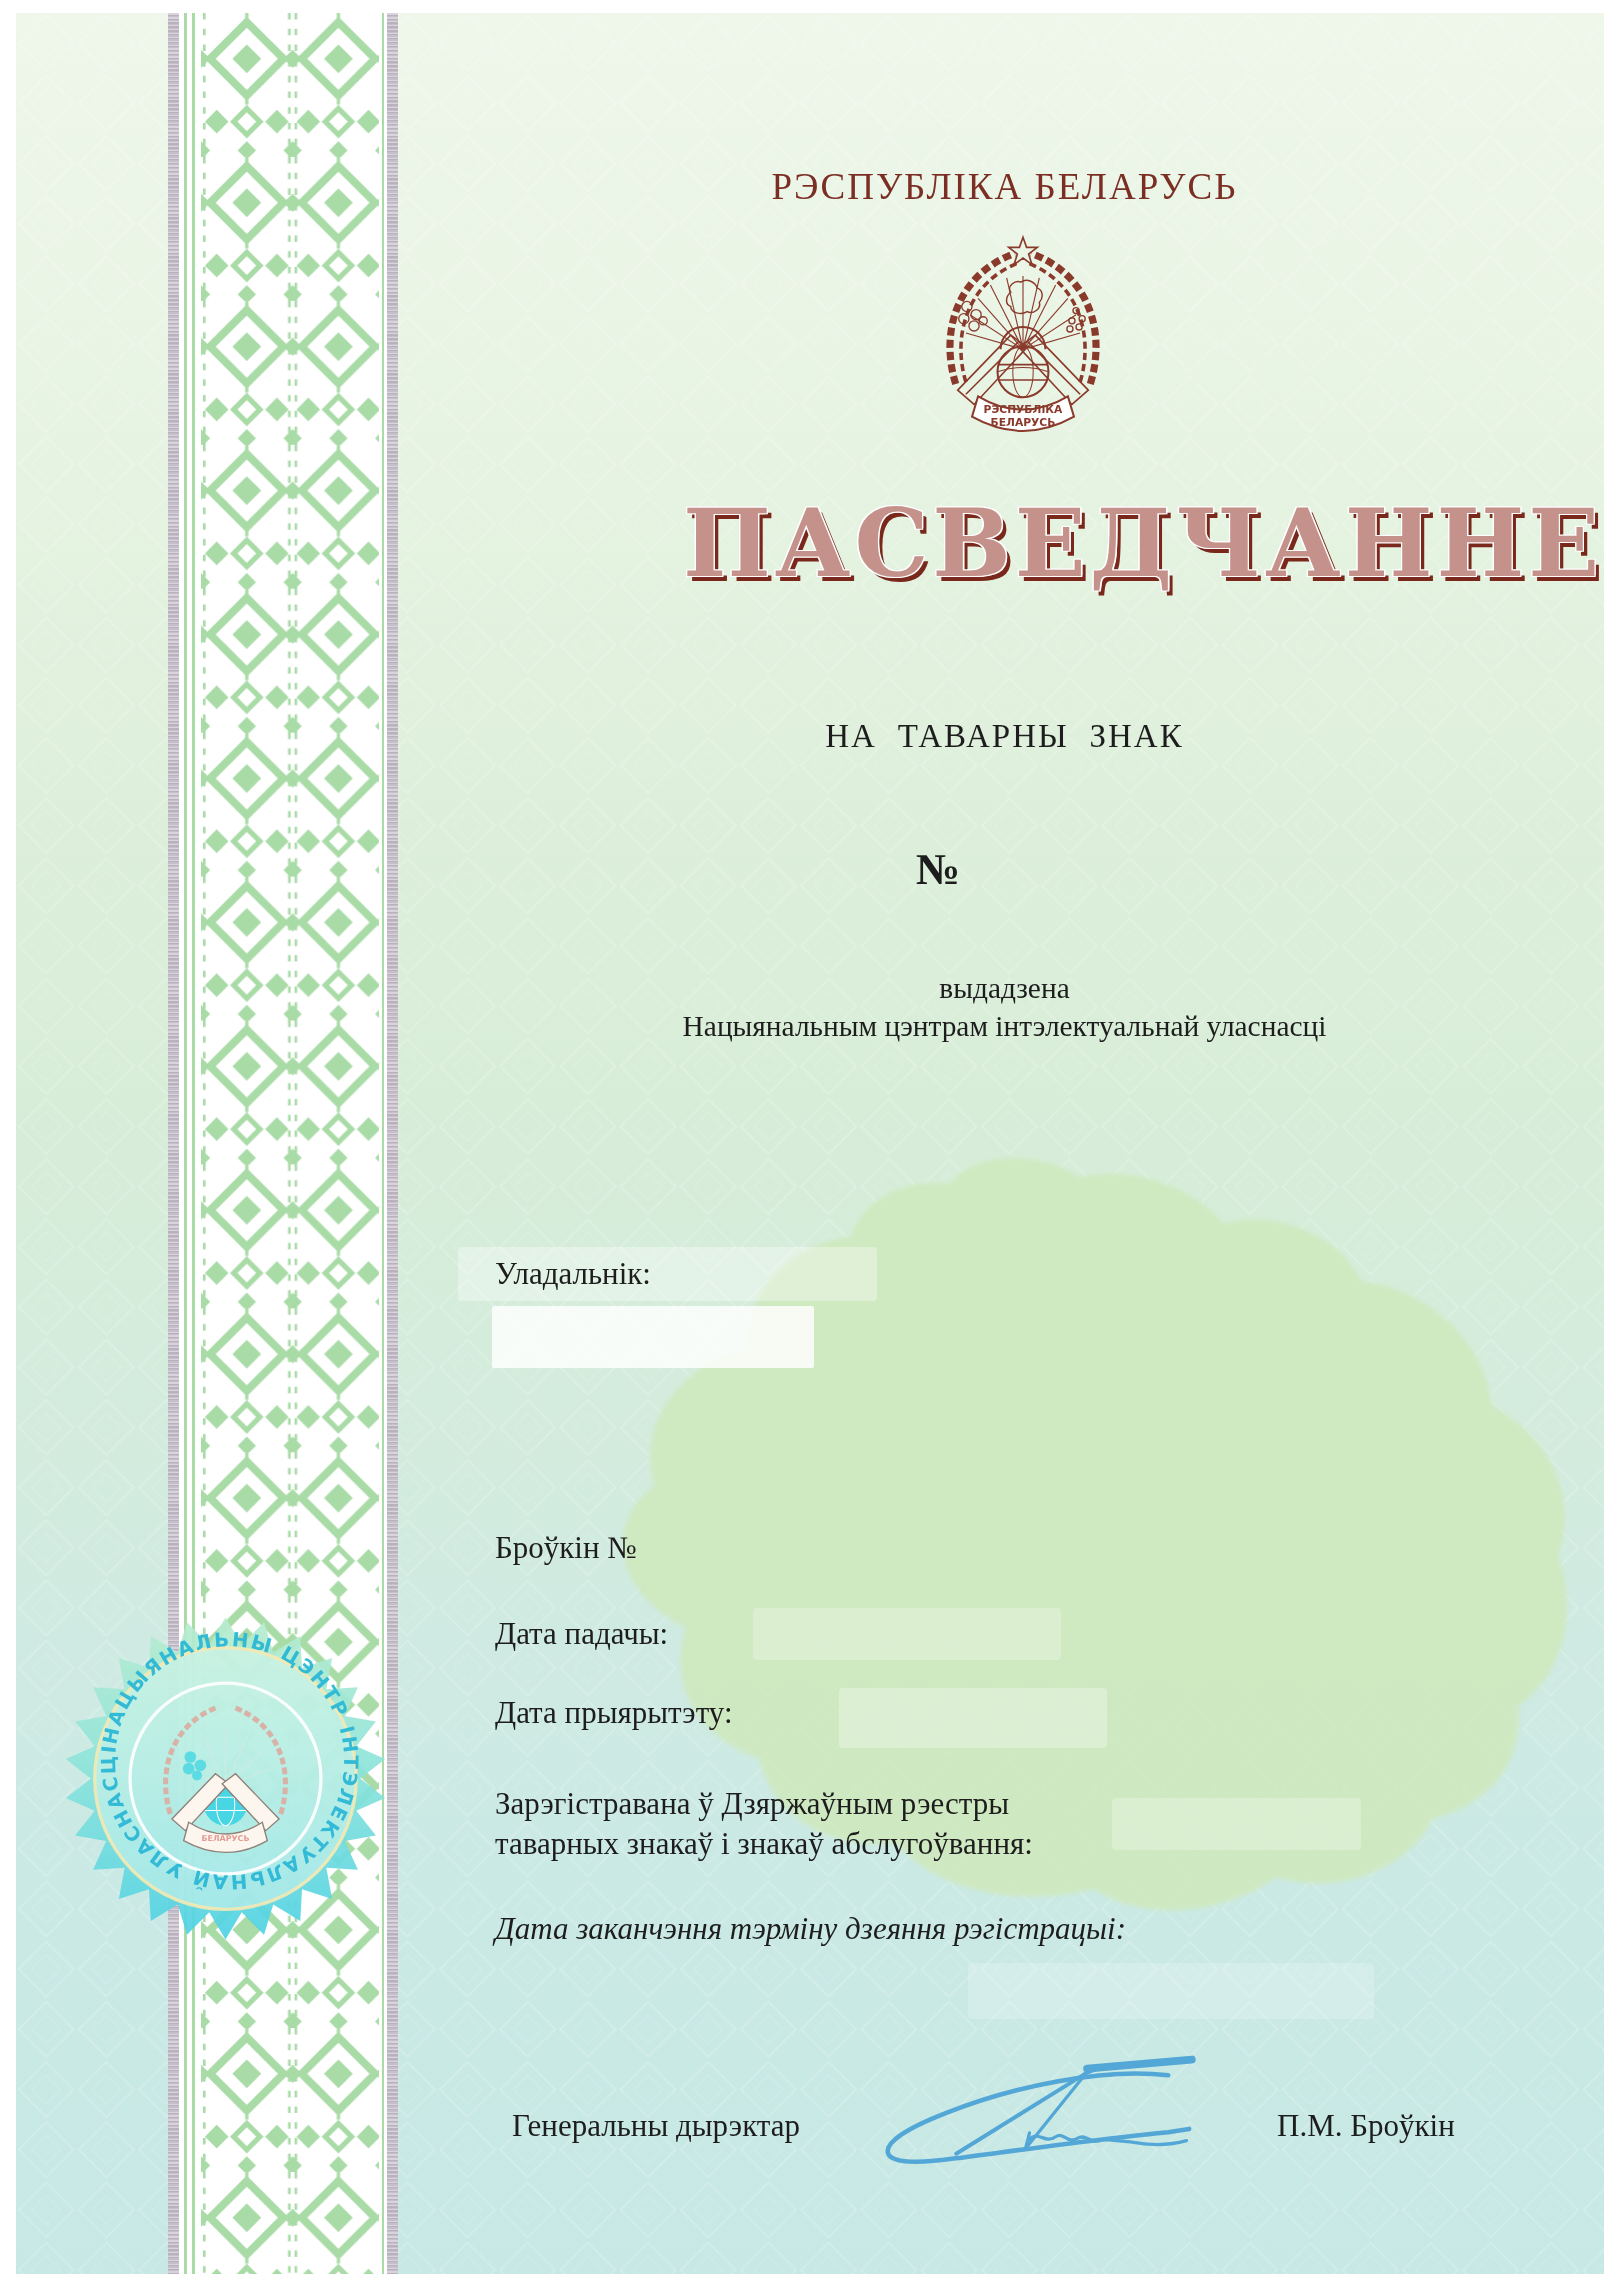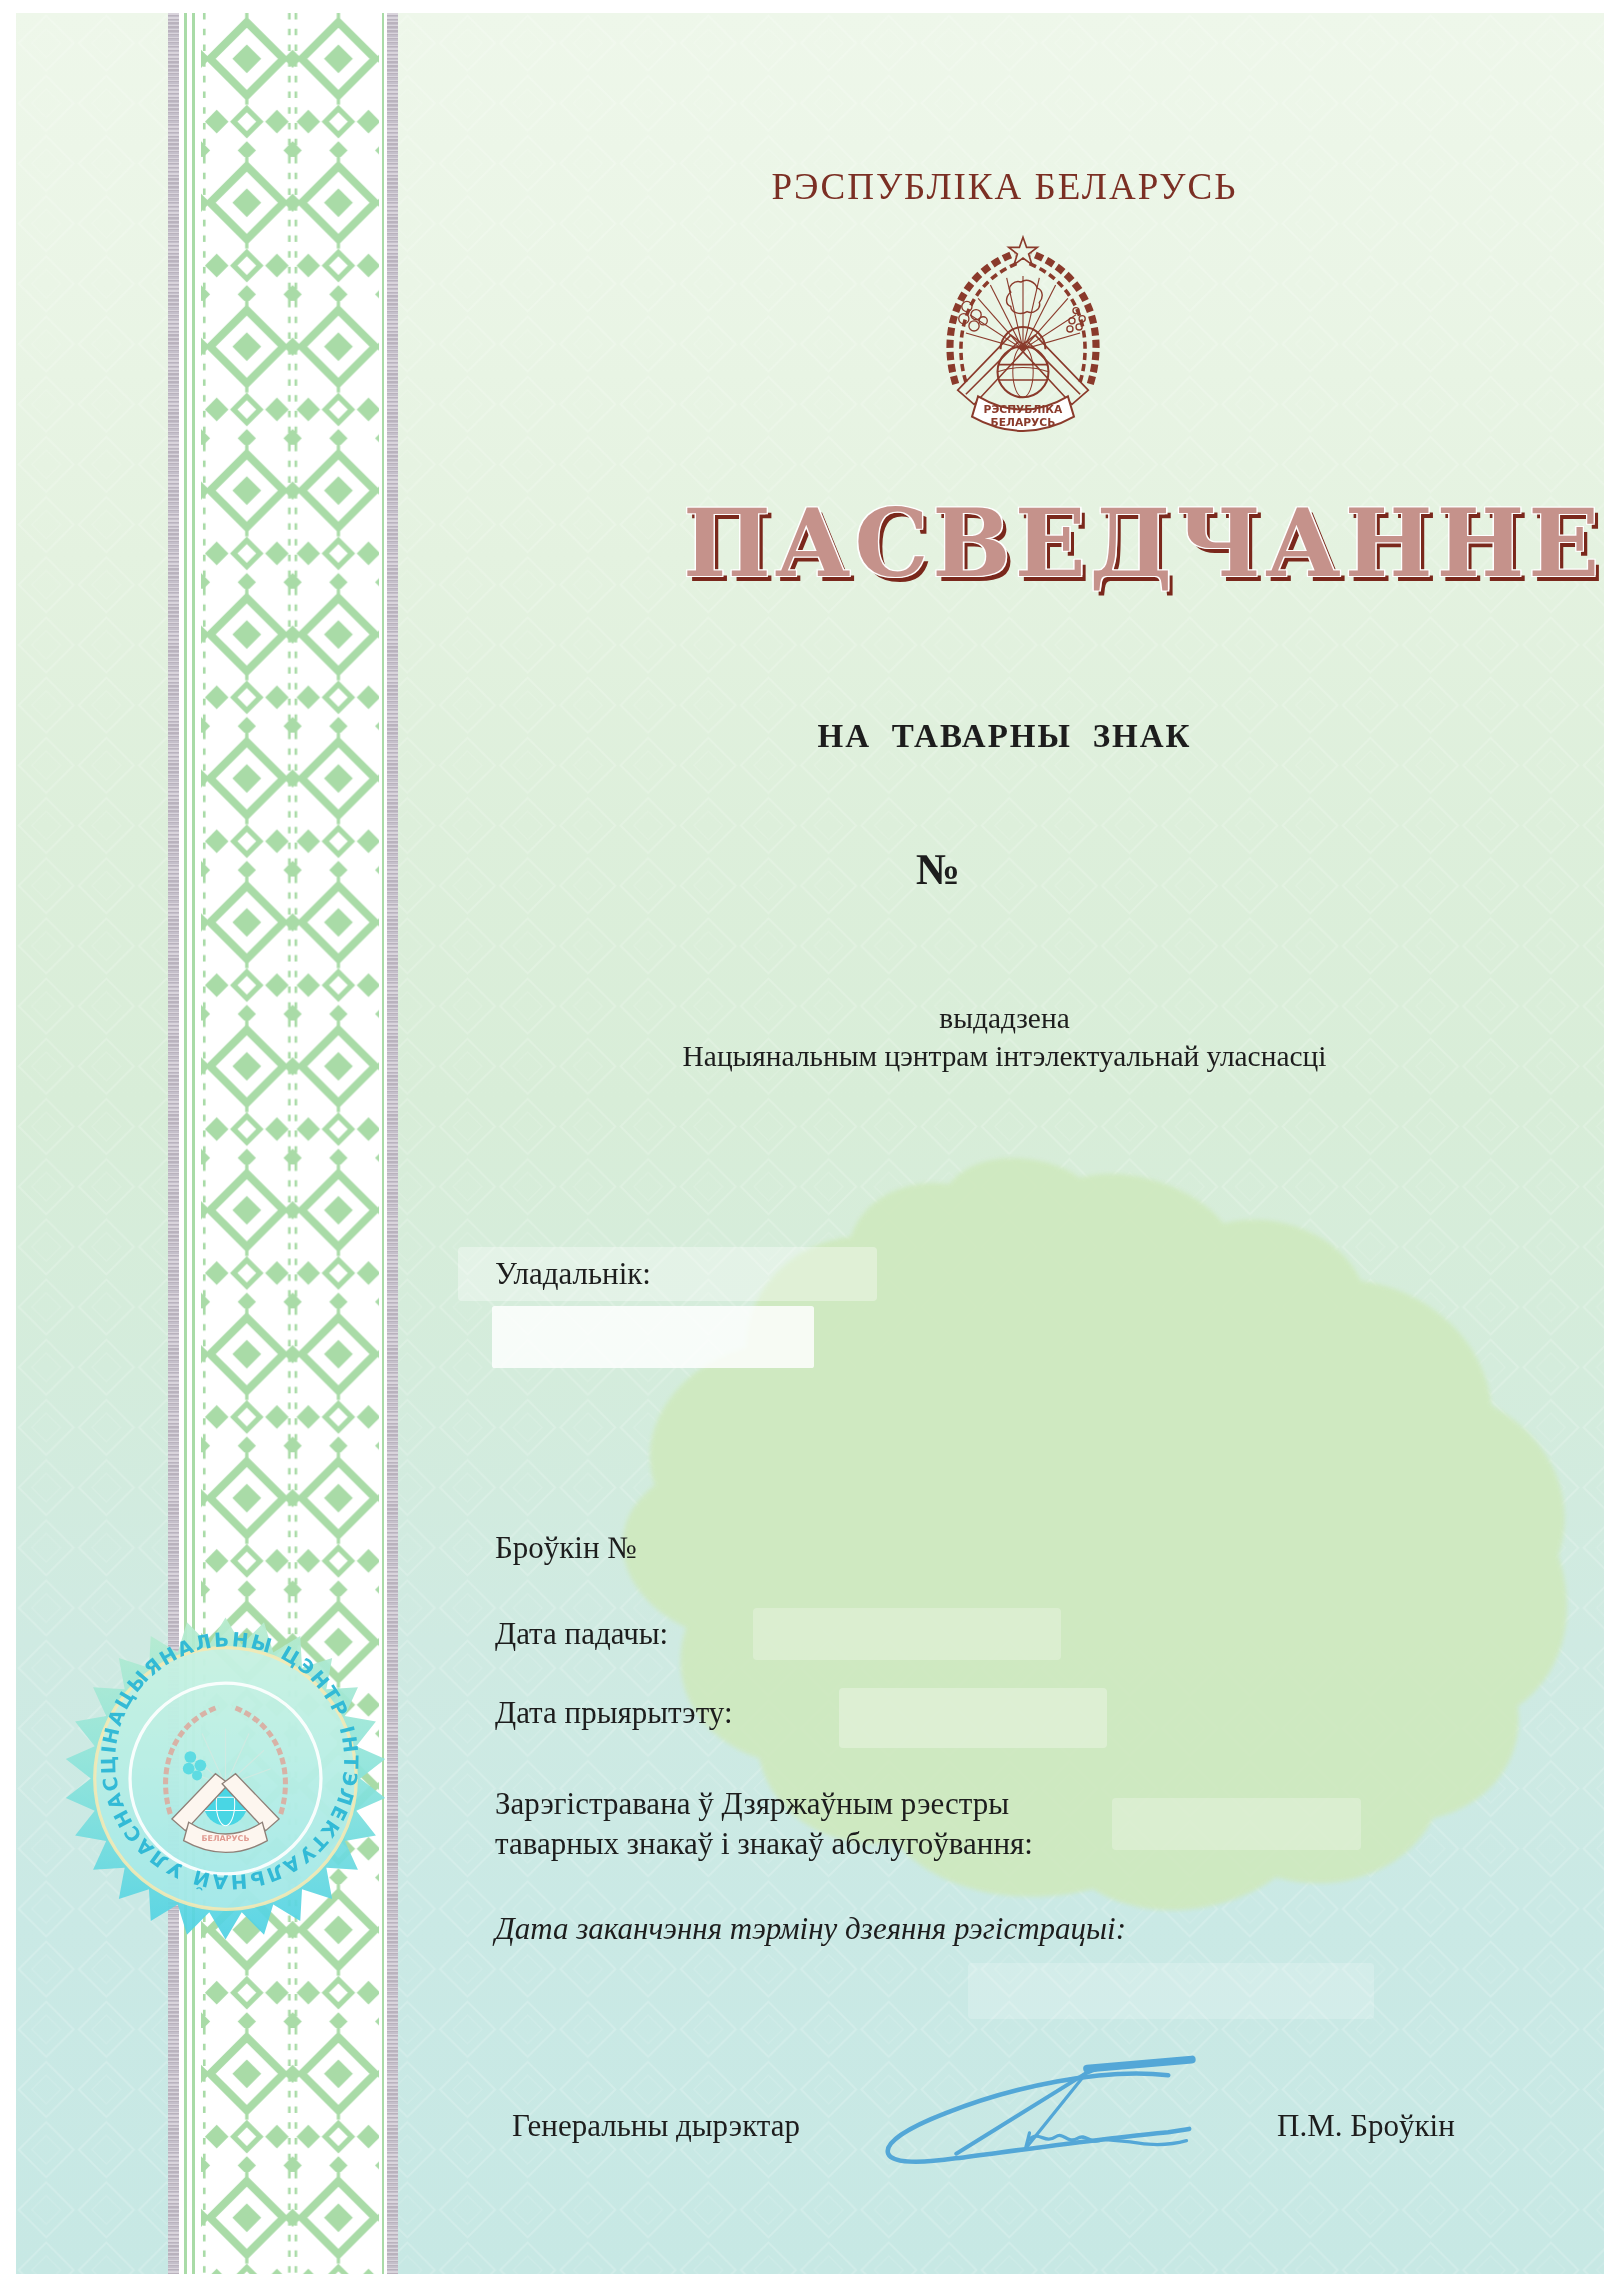--- a/index.html
+++ b/index.html
@@ -39,27 +39,27 @@
     top:489px;font-size:93px;font-weight:bold;letter-spacing:3.9px;
     color:var(--title-fill);
     text-shadow:
       -1.3px -1.3px 0 #ffffff, 1.3px -1.3px 0 #ffffff,
       -1.3px  1.3px 0 #ffffff, 1.3px  1.3px 0 #ffffff,
       4.6px 5.2px 0 var(--title-shadow);
     font-family:"DejaVu Serif","Liberation Serif",serif;
     text-align:right;
   }
   .subtitle{
-    top:718px;font-size:33px;font-weight:bold;letter-spacing:2px;word-spacing:10.5px;
+    top:718px;font-size:33px;font-weight:normal;letter-spacing:2px;word-spacing:10.5px;
   }
   .num{
     left:916px;top:844px;font-size:44px;font-weight:bold;
   }
   .issued{
-    top:999px;font-size:29.4px;line-height:38px;
+    top:969px;font-size:29.4px;line-height:38px;
   }
   .label{
     font-size:31px;white-space:nowrap;
   }
   .footer-text{font-size:31px;white-space:nowrap;}
 
   .redact{
     background:rgba(255,255,255,0.82);
     border-radius:2.6px;
   }

